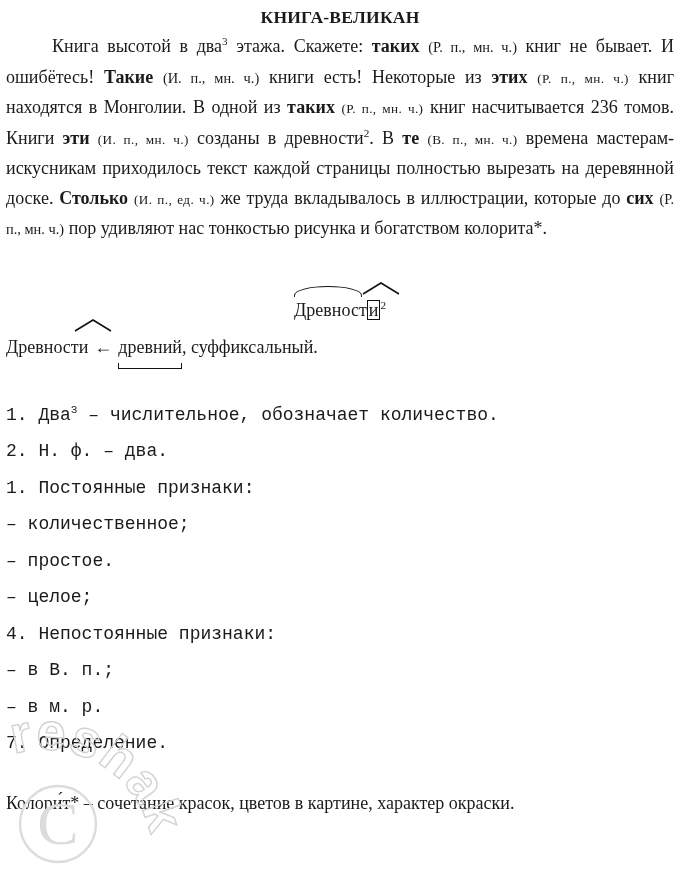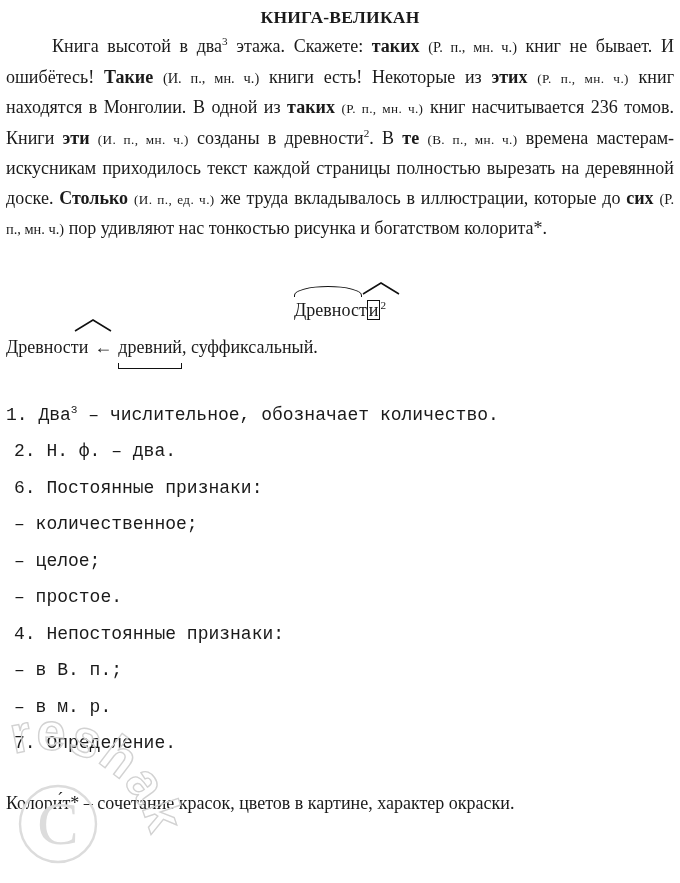--- a/index.html
+++ b/index.html
@@ -137,21 +137,21 @@
     font-family: Liberation Mono, monospace;
   }
   .list-line {
     font-size: 18px;
     line-height: 22px;
     margin: 0;
     padding: 0;
     white-space: nowrap;
   }
   .gap-before-list { height: 42px; }
-  .list-line + .list-line { margin-top: 14.5px; margin-left: 8px; }
+  .list-line + .list-line { margin-top: 14.5px; }
 
   
   .footnote-line {
     font-size: 18px;
     line-height: 22px;
     margin: 0;
     padding: 0 2px;
     white-space: nowrap;
   }
 
@@ -190,24 +190,24 @@
             </svg>
           </span><span>Древн</span><span>ост</span><span>и</span></span><span class="arrow">←</span><span class="mword"><span class="root-bracket" style="width:64px;"></span><span>древн</span><span>ий</span></span><span>, суффиксальный.</span></div>
 
   </div>
 
   <div class="gap-before-list"></div>
 
   <div class="list-block">
     <div class="list-line"><span>1. Два</span><sup class="marker">3</sup><span> – числительное, обозначает количество.</span></div>
     <div class="list-line"><span>2. Н. ф. – два.</span></div>
-    <div class="list-line"><span>6. Постоянные признаки:</span></div>
+    <div class="list-line"><span>1. Постоянные признаки:</span></div>
     <div class="list-line"><span>– количественное;</span></div>
+    <div class="list-line"><span>– простое.</span></div>
     <div class="list-line"><span>– целое;</span></div>
-    <div class="list-line"><span>– простое.</span></div>
     <div class="list-line"><span>4. Непостоянные признаки:</span></div>
     <div class="list-line"><span>– в В. п.;</span></div>
     <div class="list-line"><span>– в м. р.</span></div>
     <div class="list-line"><span>7. Определение.</span></div>
   </div>
 
   <div style="height:38px;"></div>
 
   <div class="footnote-line">Колори́т* – сочетание красок, цветов в картине, характер окраски.</div>
 

